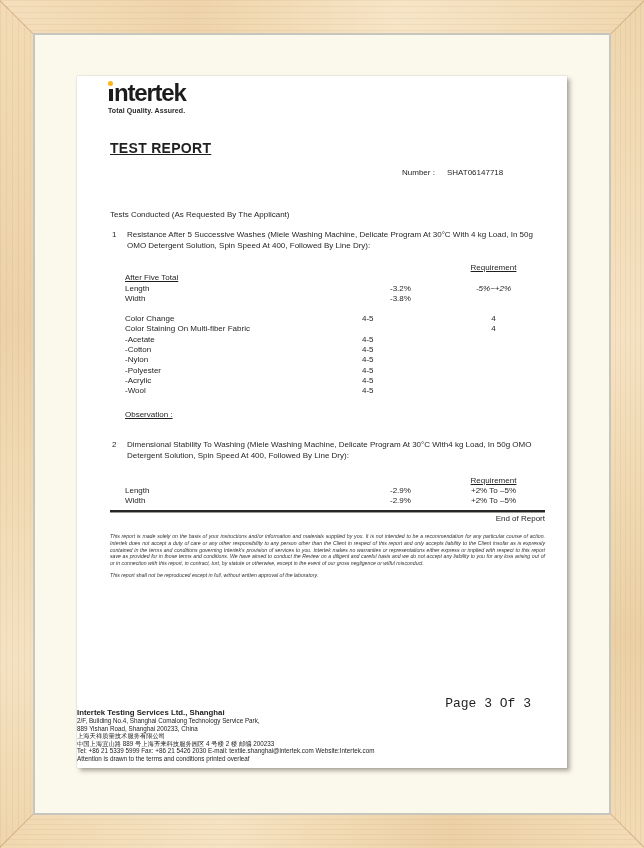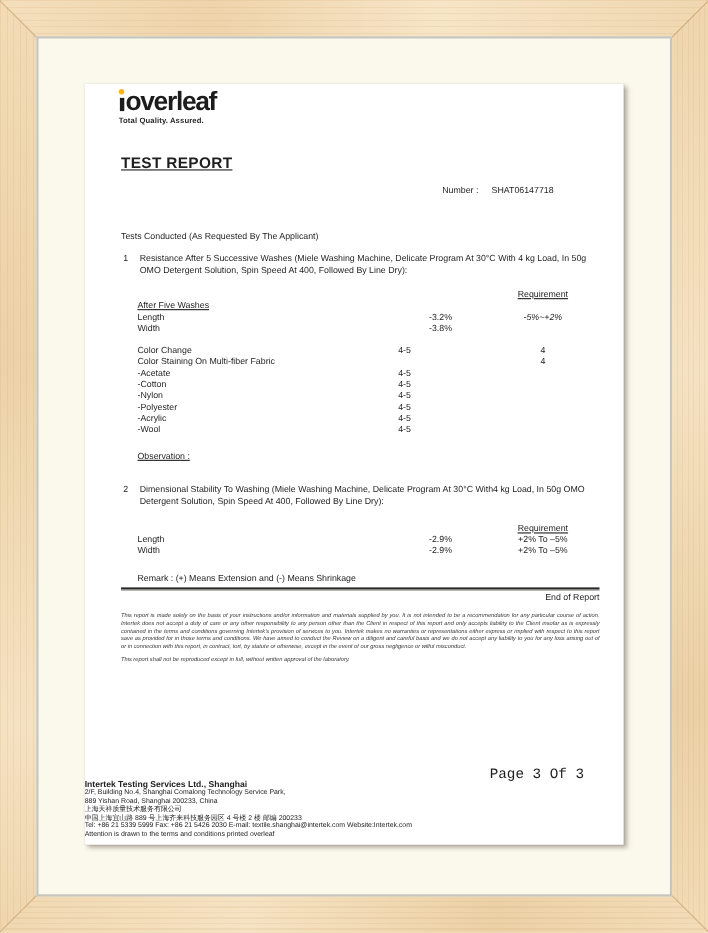--- a/index.html
+++ b/index.html
@@ -97,21 +97,21 @@
   <div class="miter m-br"></div>
 
   <div class="mat">
     <div class="page">
 
       <div class="logo">
         <div class="logo-row">
           <span class="i-stem">
               <span class="i-dot" style="background: rgb(253, 181, 21);"></span>
             </span>
-          <span class="logo-word">overleaf</span>
+          <span class="logo-word">ntertek</span>
         </div>
         <div class="tagline">Total Quality. Assured.</div>
       </div>
 
       <div class="title">TEST REPORT</div>
 
       <div class="number-row">
         <span>Number :</span>
         <span>SHAT06147718</span>
       </div>
@@ -124,21 +124,21 @@
           <div class="sdesc">Resistance After 5 Successive Washes (Miele Washing Machine, Delicate Program At 30°C With 4 kg Load, In 50g OMO Detergent Solution, Spin Speed At 400, Followed By Line Dry):</div>
         </div>
 
         <div class="trow reqhdr">
           <span class="lbl"></span>
             <span class="val"></span>
           <span class="req"><span class="u">Requirement</span></span>
         </div>
 
         <div class="trow">
-          <span class="lbl"><span class="u">After Five Washes</span></span>
+          <span class="lbl"><span class="u">After Five Total</span></span>
           <span class="val"></span>
             <span class="req"></span>
         </div>
         <div class="trow">
           <span class="lbl">Length</span>
           <span class="val pct">-3.2%</span>
           <span class="req it">-5%~+2%</span>
         </div>
         <div class="trow">
           <span class="lbl">Width</span>
@@ -208,21 +208,20 @@
           <span class="lbl">Length</span>
           <span class="val pct">-2.9%</span>
           <span class="req">+2% To –5%</span>
         </div>
         <div class="trow">
           <span class="lbl">Width</span>
           <span class="val pct">-2.9%</span>
           <span class="req">+2% To –5%</span>
         </div>
 
-        <div class="remark">Remark : (+) Means Extension and (-) Means Shrinkage</div>
         <div class="rule"></div>
         <div class="eor">End of Report</div>
 
         <div class="disclaimer">This report is made solely on the basis of your instructions and/or information and materials supplied by you. It is not intended to be a recommendation for any particular course of action. Intertek does not accept a duty of care or any other responsibility to any person other than the Client in respect of this report and only accepts liability to the Client insofar as is expressly contained in the terms and conditions governing Intertek's provision of services to you. Intertek makes no warranties or representations either express or implied with respect to this report save as provided for in those terms and conditions. We have aimed to conduct the Review on a diligent and careful basis and we do not accept any liability to you for any loss arising out of or in connection with this report, in contract, tort, by statute or otherwise, except in the event of our gross negligence or wilful misconduct.</div>
         <div class="disclaimer disc2">This report shall not be reproduced except in full, without written approval of the laboratory.</div>
       </div>
 
       <div class="page-indicator">Page 3 Of 3</div>
 
       <div class="footer">

